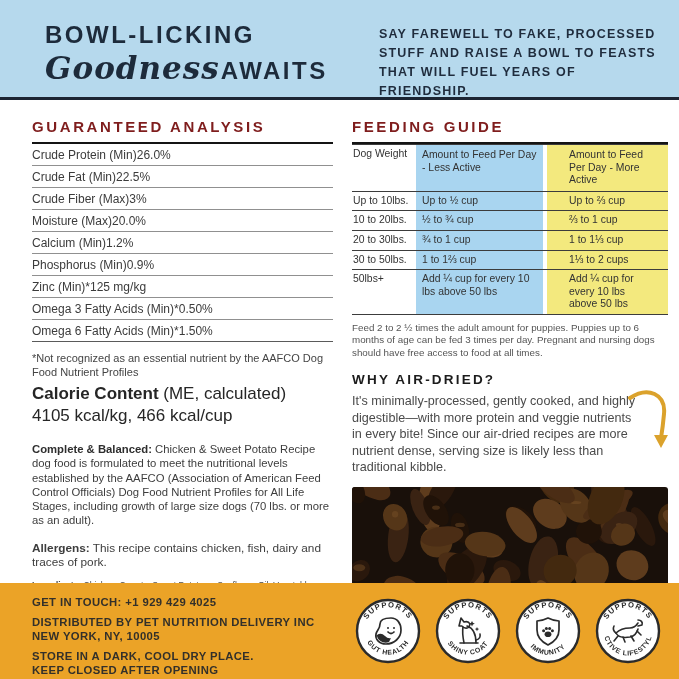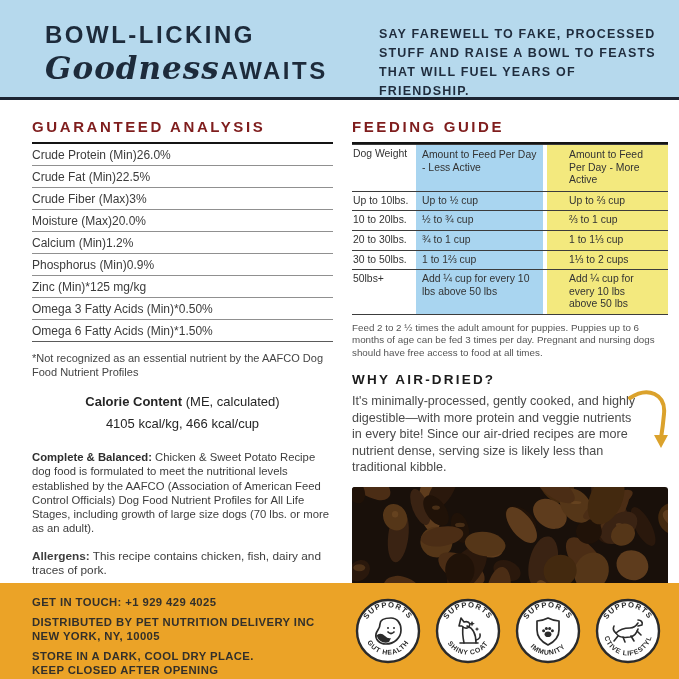--- a/index.html
+++ b/index.html
@@ -29,21 +29,21 @@
   .col-right { position:absolute; left:352px; top:118px; width:316px; }
   .sec-heading { font-size:15px; font-weight:700; letter-spacing:2.6px; color:#7f1d1d; padding-bottom:7px; }
   .heavy-rule { border-bottom:2.5px solid #141414; }
   
   .ga-row { display:flex; justify-content:flex-start; align-items:center;
             border-bottom:1px solid #909090; padding:3.5px 0; font-size:12px; color:#3b3b3b; }
   .ga-row:last-of-type { border-bottom:1.5px solid #5a5a5a; }
   .ga-val { text-align:right; }
   .ga-footnote { margin-top:9px; font-size:11px; line-height:14px; color:#444; }
   
-  .calorie { margin-top:12px; color:#262626; font-size:13px; line-height:22px;text-align:center; }
+  .calorie { margin-top:4px; color:#262626; font-size:17px; line-height:22px; }
   .calorie b { font-weight:700; }
   .para { margin-top:15px; font-size:11.3px; line-height:14.3px; color:#3d3d3d; }
   .para b { color:#2e2e2e; }
   .allergens { margin-top:13px; font-size:11.8px; line-height:14px; color:#3d3d3d; }
   .ingredients { margin-top:11px; font-size:8.6px; line-height:11.2px; color:#4a4a4a; letter-spacing:0; }
   
   .fg-table { border-bottom:1.5px solid #3c3c3c; }
   .fg-row { display:flex; border-top:1.5px solid #3c3c3c; }
   .fg-c1 { width:64px;  padding:3px 2px 3px 1px; background:#ffffff; }
   .fg-c2 { width:127px; padding:3px 6px; background:#a9d5f0; margin-right:4px; }

